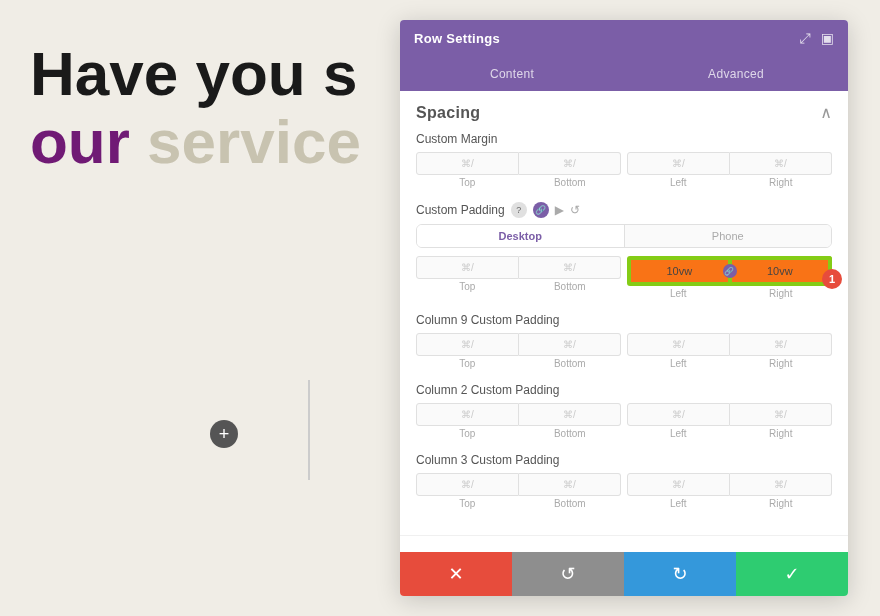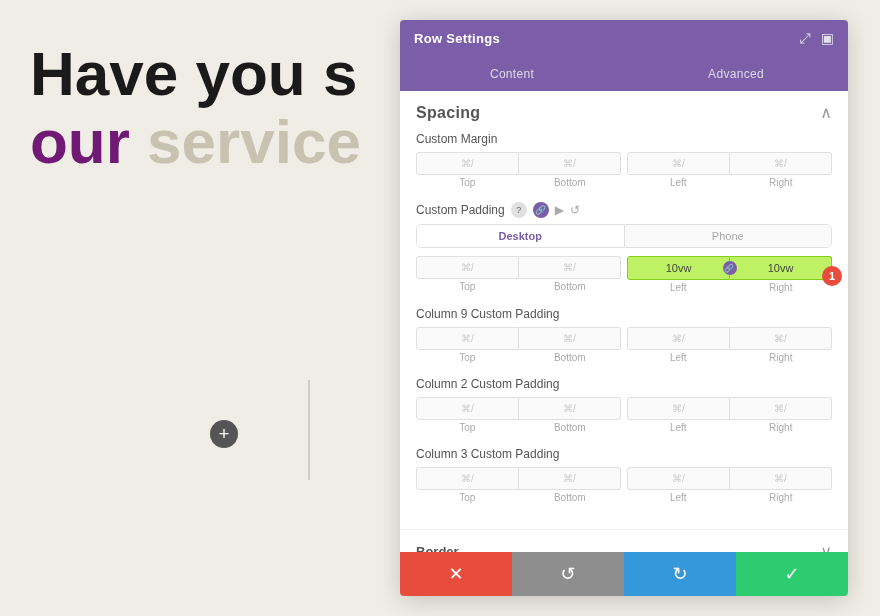--- a/index.html
+++ b/index.html
@@ -209,25 +209,25 @@
     }
     .pad-label {
       flex: 1;
       text-align: center;
       font-size: 10px;
       color: #aaa;
       padding: 2px 0;
     }
     .lr-input {
       flex: 1;
-      border: 1px solid #84cc16;
+      border: 4px solid #84cc16;
       padding: 5px 12px;
       font-size: 11px;
       color: #444;
-      background: #bef264;
+      background: #f97316;
       text-align: center;
     }
     .lr-input.left-r { border-radius: 3px 0 0 3px; }
     .lr-input.right-r { border-radius: 0 3px 3px 0; border-left: none; }
     .link-icon {
       position: absolute;
       left: 50%;
       top: 50%;
       transform: translate(-50%, -50%);
       background: #7b5ea7;

